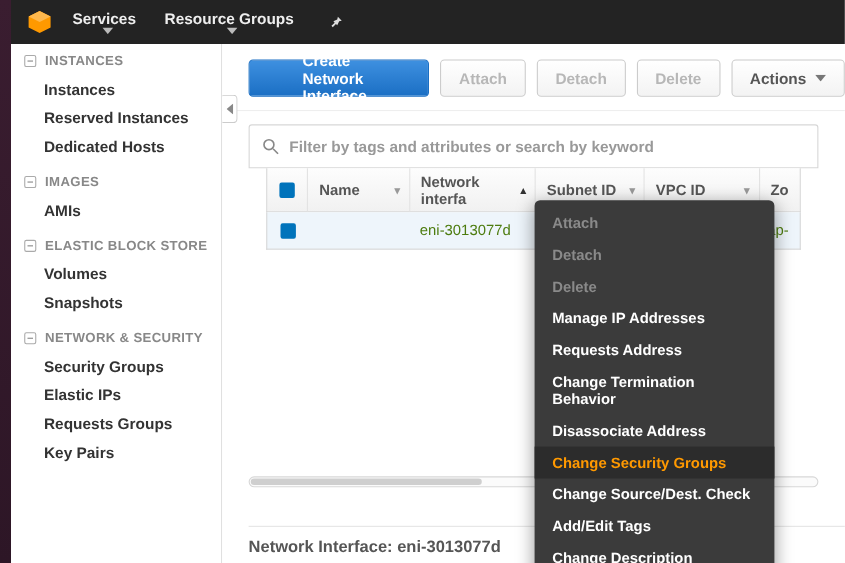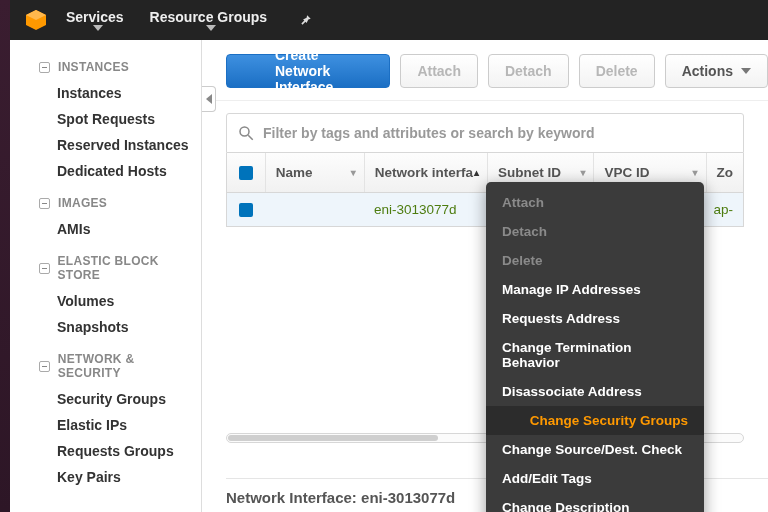--- a/index.html
+++ b/index.html
@@ -7,39 +7,39 @@
   
   .os-stripe { position:absolute; left:0; top:0; width:10px; height:512px; background: linear-gradient(#3a1d30,#2d1626); }
   
   .topbar { position:absolute; left:10px; top:0; right:0; height:40px; background:#232323; display:flex; align-items:center; color:#eee; font-size:14px; font-weight:600; }
   .topbar .logo { width:24px; height:24px; margin:0 18px 0 14px; }
   .topbar .menuitem { display:flex; align-items:center; margin-right:26px; cursor:pointer;flex-direction:column; }
   .topbar .caret { margin-left:6px; }
   .pin-icon { color:#ddd; margin-left:6px; }
   
   .sidebar { position:absolute; left:10px; top:40px; width:192px; bottom:0; background:#fff; border-right:1px solid #ddd; overflow:hidden; }
-  .sidebar-inner { padding:20px 4px 0 10px; font-size:14px;margin-left:17px; }
+  .sidebar-inner { padding:8px 4px 0 10px; font-size:14px; }
   .sb-group { font-size:12px; color:#888; font-weight:700; letter-spacing:0.3px; margin:12px 0 6px 2px; display:flex; align-items:center; }
   .sb-toggle { width:11px; height:11px; border:1px solid #aaa; margin-right:8px; position:relative; border-radius:2px; }
   .sb-toggle::before { content:""; position:absolute; left:2px; right:2px; top:4px; height:1px; background:#888; }
   .sb-item { color:#333; font-weight:700; padding:5px 0 5px 20px; cursor:pointer; }
   .sb-group:first-child{ margin-top:0;}
   
   .main { position:absolute; left:202px; top:40px; right:0; bottom:0; background:#fff; }
   .collapse-handle { position:absolute; left:0; top:46px; width:14px; height:26px; background:#fff; border:1px solid #ccc; border-left:none; border-top-right-radius:4px; border-bottom-right-radius:4px; display:flex; align-items:center; justify-content:center; color:#777; font-size:11px; }
   .toolbar { display:flex; gap:10px; padding:14px 0 12px 24px; border-bottom:1px solid #eee; }
   .btn { height:34px; padding:0 16px; border:1px solid #ccc; border-radius:4px; background:linear-gradient(#fff,#f3f3f3); color:#555; font-weight:700; font-size:14px; display:flex; align-items:center; }
   .btn.disabled { color:#b7b7b7; }
   .btn.primary { background:linear-gradient(#3e90e0,#1b6fc4); border-color:#1b6fc4; color:#fff;padding-left:48px; }
   .btn .caret { margin-left:8px; }
   .searchbar { margin:12px 24px 0 24px; height:40px; border:1px solid #d7d7d7; border-radius:3px 3px 0 0; display:flex; align-items:center; padding:0 10px; }
   .mag { width:18px; height:18px; margin-right:8px; }
   .searchbar input { flex:1; border:none; outline:none; font-size:14px; color:#555; background:transparent; font-weight:600;}
   .searchbar input::placeholder { color:#999; font-weight:600;}
-  .table-wrap { margin:0 24px; font-size:13.5px; color:#333; }
+  .table-wrap { margin:0 40px; font-size:13.5px; color:#333; }
   .thead { display:flex; align-items:center; height:40px; background:linear-gradient(#fdfdfd,#f1f1f1); border:1px solid #d7d7d7; border-top:none; font-weight:600; color:#555; }
   .cell { padding:0 10px; display:flex; align-items:center; position:relative; height:100%; border-right:1px solid #e3e3e3;}
   .c-check{ width:40px; justify-content:center;}
   .c-name{ width:104px;}
   .c-nif { width:130px;}
   .c-sub { width:112px;}
   .c-vpc { width:118px;}
   .c-zone{ flex:1; border-right:none; }
   .sort-caret { position:absolute; right:8px; font-size:10px; color:#999; }
   .sort-caret.active{ color:#333;}
@@ -49,21 +49,21 @@
   .trow .cell{ border-right:none; }
   .trow .val{ color:#4d7c0f; }
   .table-scroll { margin:0 24px; height:226px; position:relative; }
   .hscroll-track{ position:absolute; left:0; right:0; bottom:10px; height:10px; border:1px solid #d7d7d7; border-radius:5px; background:#fbfbfb;}
   .hscroll-thumb{ position:absolute; left:1px; top:1px; height:6px; width:210px; background:#cfcfcf; border-radius:4px;}
   .detail-bar { position:absolute; left:24px; right:0; bottom:6px; font-size:15px; font-weight:600; color:#555; border-top:1px solid #e5e5e5; padding-top:10px;}
   
   .ctx { position:absolute; left:486px; top:182px; width:218px; background:#3b3b3b; border-radius:5px; padding:6px 0; box-shadow:0 4px 16px rgba(0,0,0,0.4); z-index:50;}
   .ctx-item { padding:7px 16px; font-size:13.5px; font-weight:700; color:#fff; cursor:pointer;}
   .ctx-item.disabled { color:#8a8a8a; }
-  .ctx-item.highlight { color:#ff9900; background:#2c2c2c;text-align:right;}
+  .ctx-item.highlight { color:#ff9900; background:#2c2c2c;}
   svg{display:block}
 </style>
 </head>
 <body>
 
 <div class="os-stripe"></div>
 
 <div class="topbar">
   <span class="logo">
     <svg viewBox="0 0 24 24">
@@ -94,21 +94,20 @@
   </span>
 </div>
 
 <div class="sidebar">
   <div class="sidebar-inner">
     <div class="sb-group">
         <span class="sb-toggle"></span>
         <span>INSTANCES</span>
       </div>
     <div class="sb-item">Instances</div>
-    <div class="sb-item">Spot Requests</div>
     <div class="sb-item">Reserved Instances</div>
     <div class="sb-item">Dedicated Hosts</div>
 
     <div class="sb-group">
         <span class="sb-toggle"></span>
         <span>IMAGES</span>
       </div>
     <div class="sb-item">AMIs</div>
 
     <div class="sb-group">

